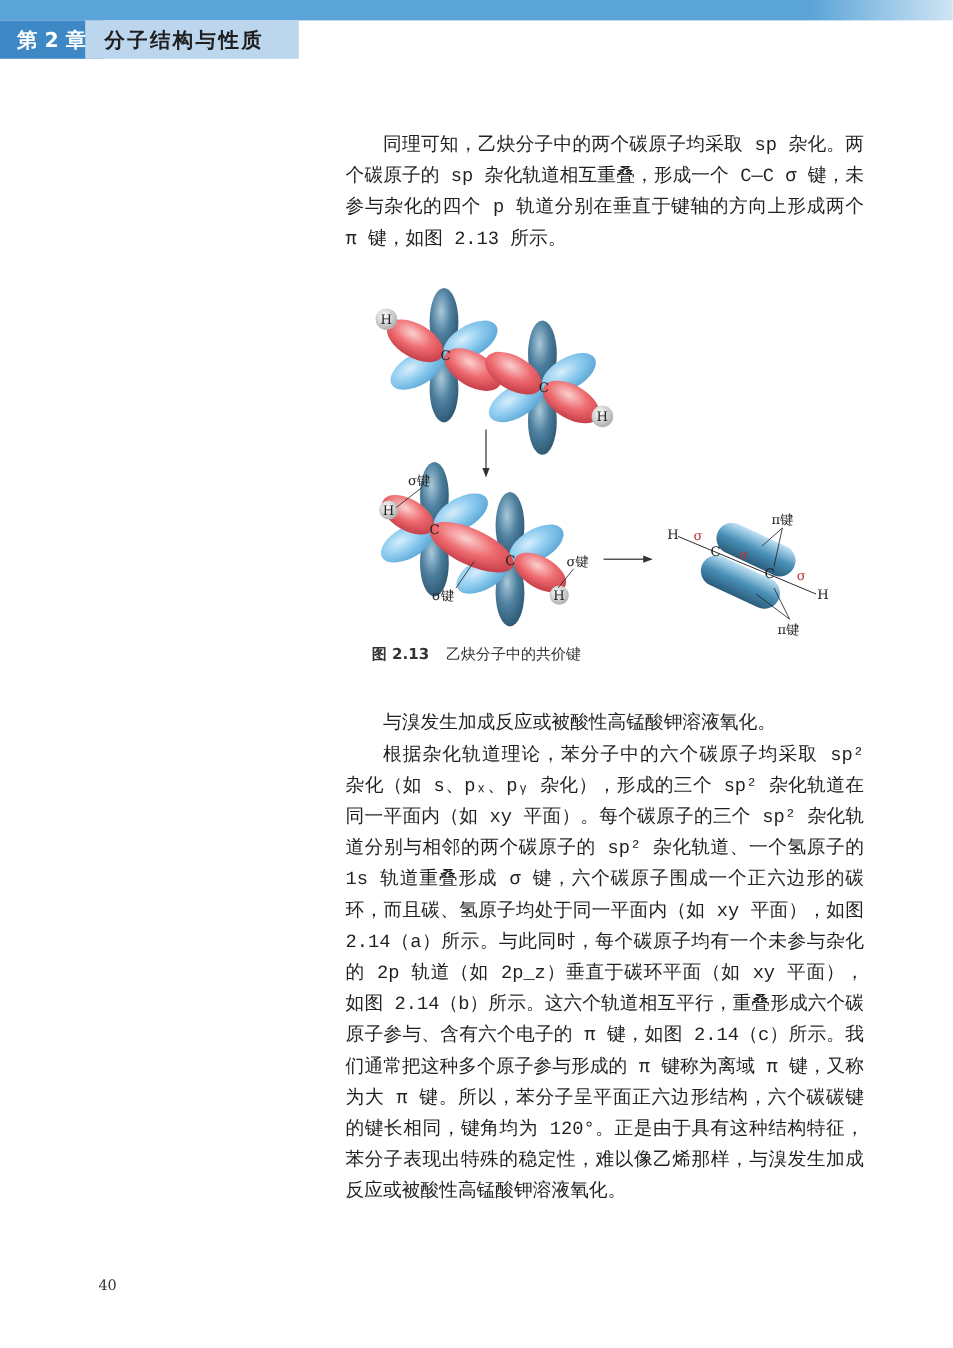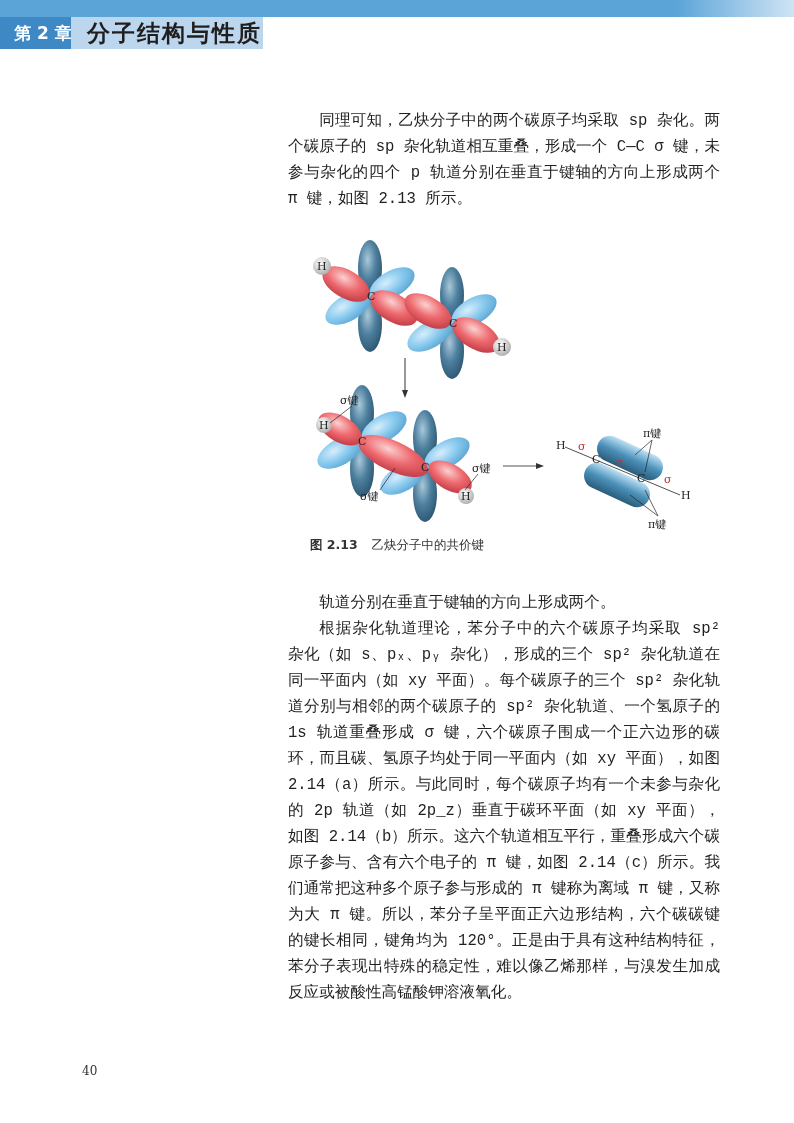--- a/index.html
+++ b/index.html
@@ -3,22 +3,22 @@
 <meta charset="utf-8">
 <style>
   html, body { margin: 0; padding: 0; }
   body { width: 794px; height: 1123px; background: #ffffff; position: relative; overflow: hidden;
          font-family: "DejaVu Serif", "Liberation Serif", serif; color: #231f20; }
   .topbar { position: absolute; left: 0; top: 0; width: 794px; height: 17px;
             background: linear-gradient(to right, #5aa4d8 0%, #5aa4d8 85%, #cfe4f4 100%); }
   .chapter-num { position: absolute; left: 0; top: 17px; width: 86px; height: 32px; background: #3e88c6;
                  color: #ffffff; font-family: "DejaVu Sans", sans-serif; font-weight: bold; font-size: 17px;
                  display: flex; align-items: center; justify-content: center; }
-  .chapter-title { position: absolute; left: 71px; top: 17px; width: 192px; height: 32px; background: #bcd6ee;
-                   color: #1e1e1e; font-family: "DejaVu Sans", sans-serif; font-weight: bold; font-size: 23px;
+  .chapter-title { position: absolute; left: 71px; top: 17px; width: 178px; height: 32px; background: #bcd6ee;
+                   color: #1e1e1e; font-family: "DejaVu Sans", sans-serif; font-weight: bold; font-size: 17px;
                    display: flex; align-items: center; padding-left: 16px; box-sizing: border-box; letter-spacing: 2px; }
   .para { position: absolute; left: 288px; width: 432px; font-size: 15.6px; line-height: 26px;
           text-align: justify; margin: 0; }
   .indent { text-indent: 2em; font-family: Liberation Mono, monospace; }
   .figure { position: absolute; left: 300px; top: 240px; width: 420px; height: 295px; }
   .caption { position: absolute; left: 0; top: 537px; width: 794px; text-align: center;
              font-family: "DejaVu Sans", sans-serif; font-size: 12.5px; color: #333; }
   .caption .num { font-weight: bold; margin-right: 14px; }
   .page-number { position: absolute; left: 82px; top: 1064px; font-size: 12px; color: #333; }
   .lbl { font-family: "DejaVu Serif", serif; font-size: 11px; fill: #222; }
@@ -136,16 +136,16 @@
       <line x1="358" y1="276" x2="330" y2="255" stroke="#222" stroke-width="0.7"></line>
       <text x="348" y="288" class="lbl">π键</text>
     </g>
   </svg>
 </div>
 
 <div class="caption">
   <span class="num">图 2.13</span><span>乙炔分子中的共价键</span>
 </div>
 
-<p class="para indent" style="top:590px;">轨道分别在垂直于键轴的方向上形成两个。</p>
+<p class="para indent" style="top:590px;">与溴发生加成反应或被酸性高锰酸钾溶液氧化。</p>
 <p class="para indent" style="top:616px;">根据杂化轨道理论，苯分子中的六个碳原子均采取 sp² 杂化（如 s、pₓ、pᵧ 杂化），形成的三个 sp² 杂化轨道在同一平面内（如 xy 平面）。每个碳原子的三个 sp² 杂化轨道分别与相邻的两个碳原子的 sp² 杂化轨道、一个氢原子的 1s 轨道重叠形成 σ 键，六个碳原子围成一个正六边形的碳环，而且碳、氢原子均处于同一平面内（如 xy 平面），如图 2.14（a）所示。与此同时，每个碳原子均有一个未参与杂化的 2p 轨道（如 2p_z）垂直于碳环平面（如 xy 平面），如图 2.14（b）所示。这六个轨道相互平行，重叠形成六个碳原子参与、含有六个电子的 π 键，如图 2.14（c）所示。我们通常把这种多个原子参与形成的 π 键称为离域 π 键，又称为大 π 键。所以，苯分子呈平面正六边形结构，六个碳碳键的键长相同，键角均为 120°。正是由于具有这种结构特征，苯分子表现出特殊的稳定性，难以像乙烯那样，与溴发生加成反应或被酸性高锰酸钾溶液氧化。</p>
 
 <div class="page-number">40</div>
 
 </body></html>

